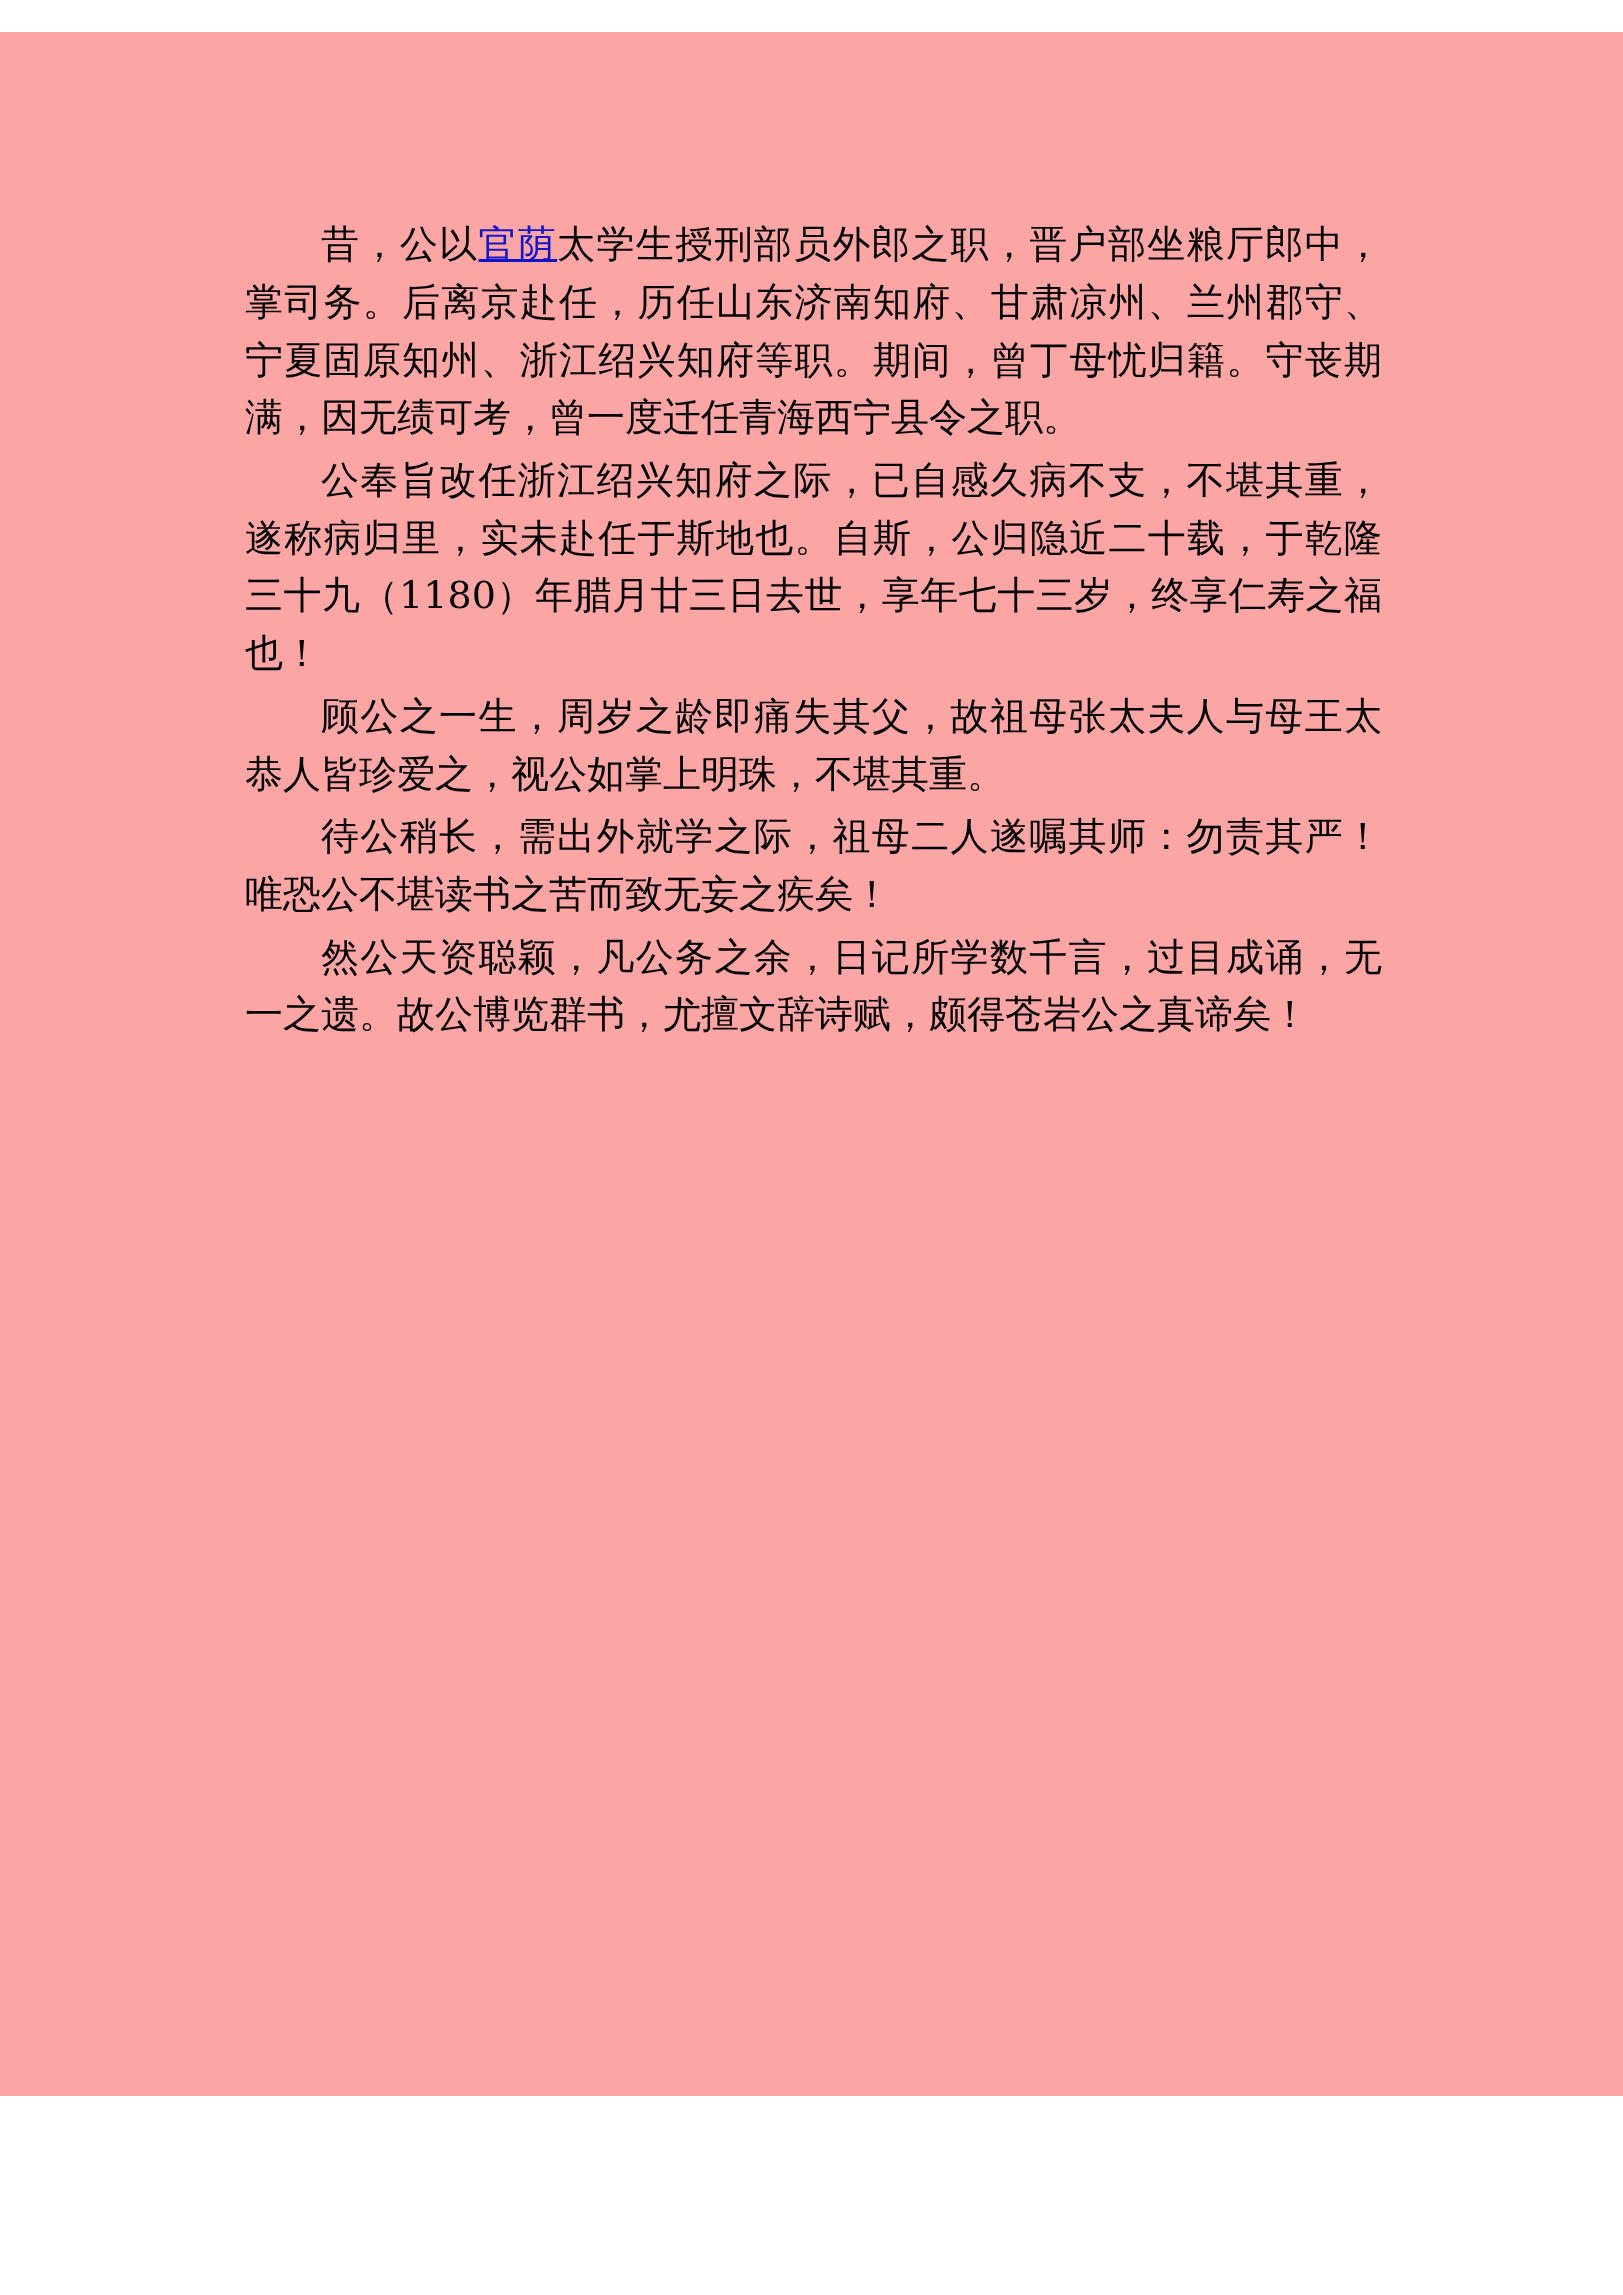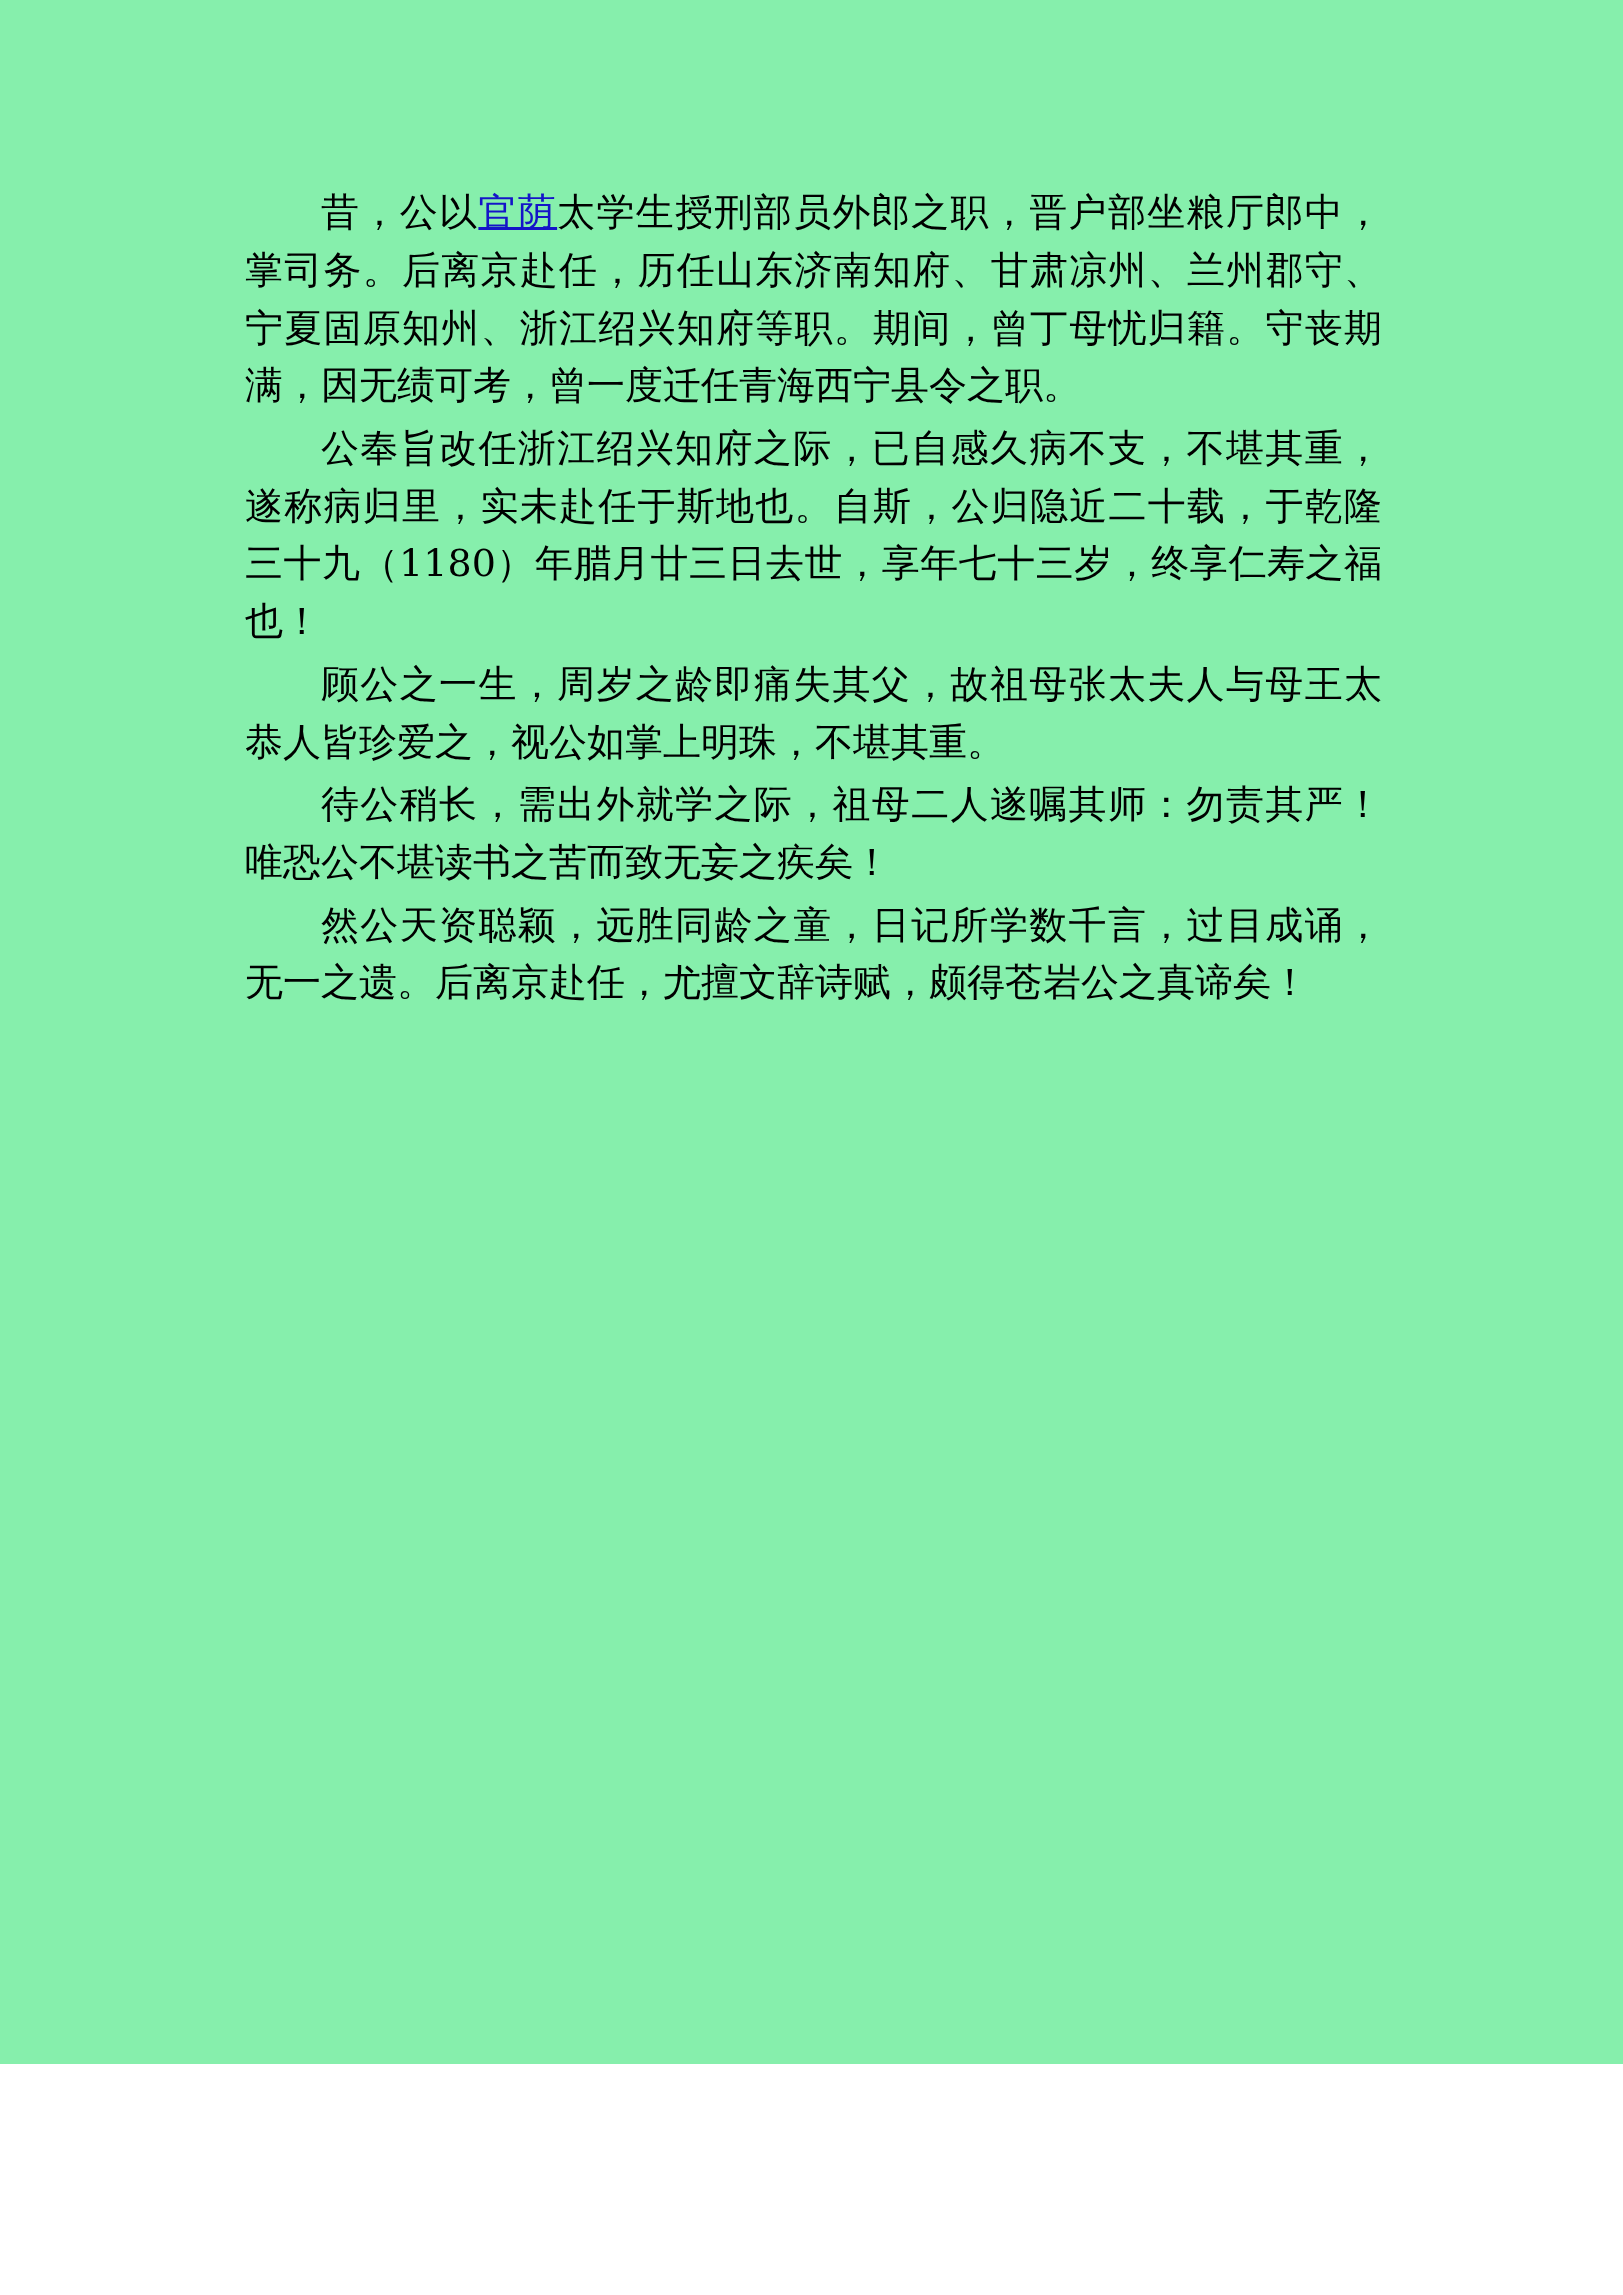--- a/index.html
+++ b/index.html
@@ -7,23 +7,24 @@
     padding: 0;
     background: #ffffff;
   }
   body {
     font-family: "DejaVu Serif", "Liberation Serif", serif;
   }
   .page {
     width: 1623px;
     height: 2064px;
     box-sizing: border-box;
-    background: #86efac;
+    background: #fca5a5;
     position: relative;
     overflow: hidden;
+    margin-top: 32px;
   }
   .content {
     position: absolute;
     left: 245px;
     top: 184px;
     width: 1137px;
   }
   p.para {
     margin: 0 0 4.9px 0;
     font-size: 38px;
@@ -42,16 +43,16 @@
 </style>
 </head>
 <body>
 
 <div class="page">
   <div class="content">
       <p class="para"><span>昔，公以</span><span class="link">官荫</span><span>太学生授刑部员外郎之职，晋户部坐粮厅郎中，掌司务。后离京赴任，历任山东济南知府、甘肃凉州、兰州郡守、宁夏固原知州、浙江绍兴知府等职。期间，曾丁母忧归籍。守丧期满，因无绩可考，曾一度迁任青海西宁县令之职。</span></p>
       <p class="para"><span>公奉旨改任浙江绍兴知府之际，已自感久病不支，不堪其重，遂称病归里，实未赴任于斯地也。自斯，公归隐近二十载，于乾隆三十九（1180）年腊月廿三日去世，享年七十三岁，终享仁寿之福也！</span></p>
       <p class="para"><span>顾公之一生，周岁之龄即痛失其父，故祖母张太夫人与母王太恭人皆珍爱之，视公如掌上明珠，不堪其重。</span></p>
       <p class="para"><span>待公稍长，需出外就学之际，祖母二人遂嘱其师：勿责其严！唯恐公不堪读书之苦而致无妄之疾矣！</span></p>
-      <p class="para"><span>然公天资聪颖，远胜同龄之童，日记所学数千言，过目成诵，无一之遗。后离京赴任，尤擅文辞诗赋，颇得苍岩公之真谛矣！</span></p>
+      <p class="para"><span>然公天资聪颖，凡公务之余，日记所学数千言，过目成诵，无一之遗。故公博览群书，尤擅文辞诗赋，颇得苍岩公之真谛矣！</span></p>
     </div>
 </div>
 
 
 </body></html>

